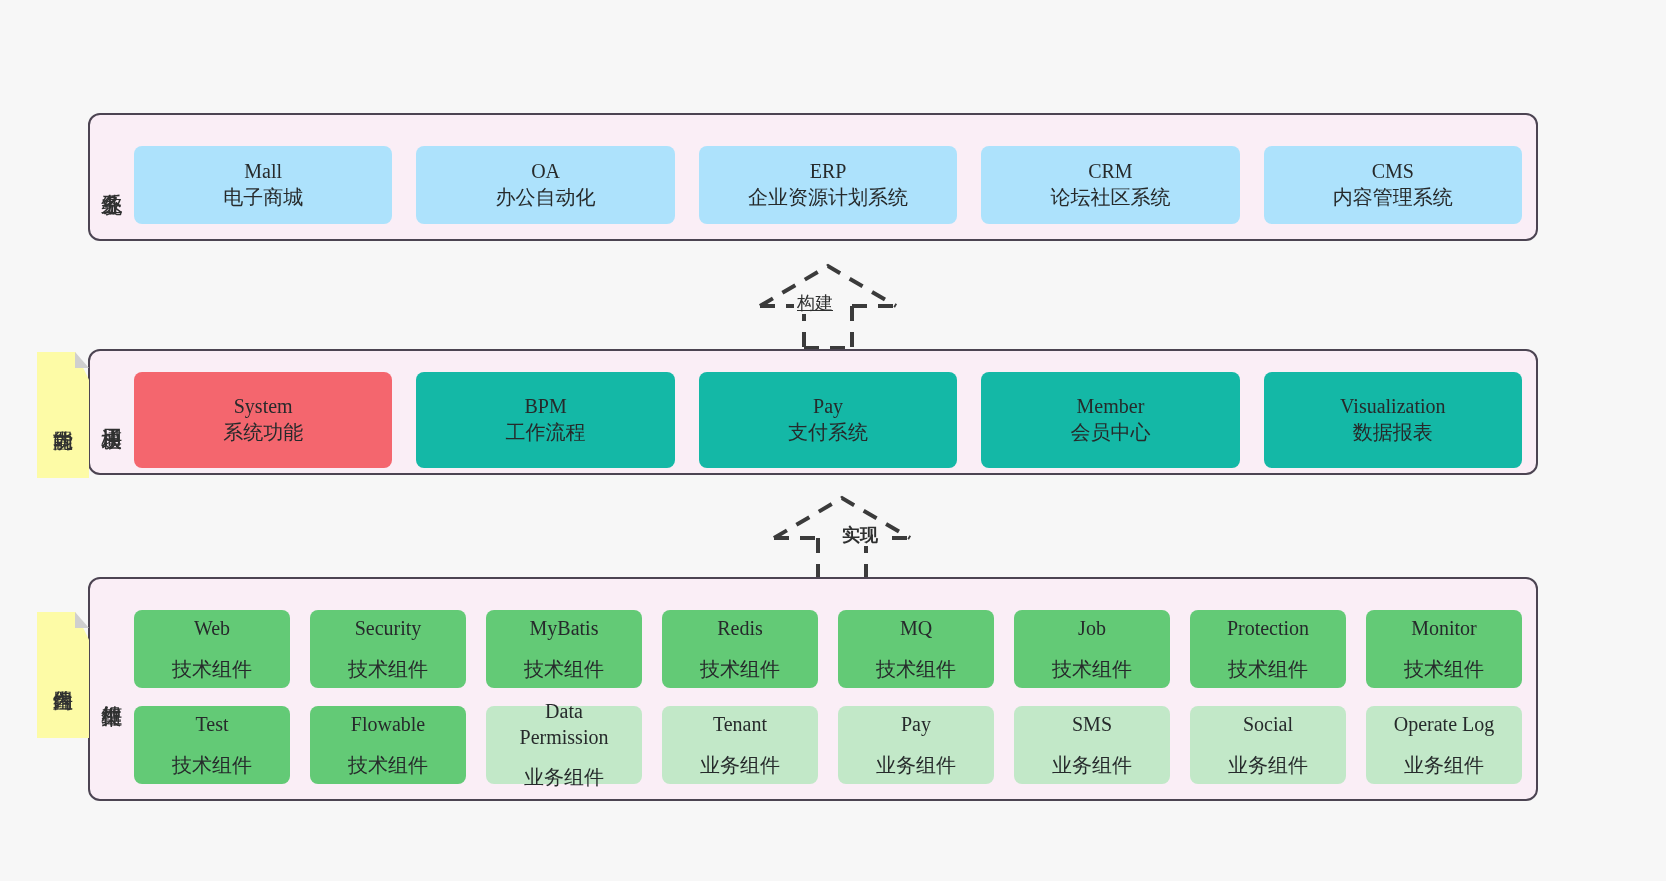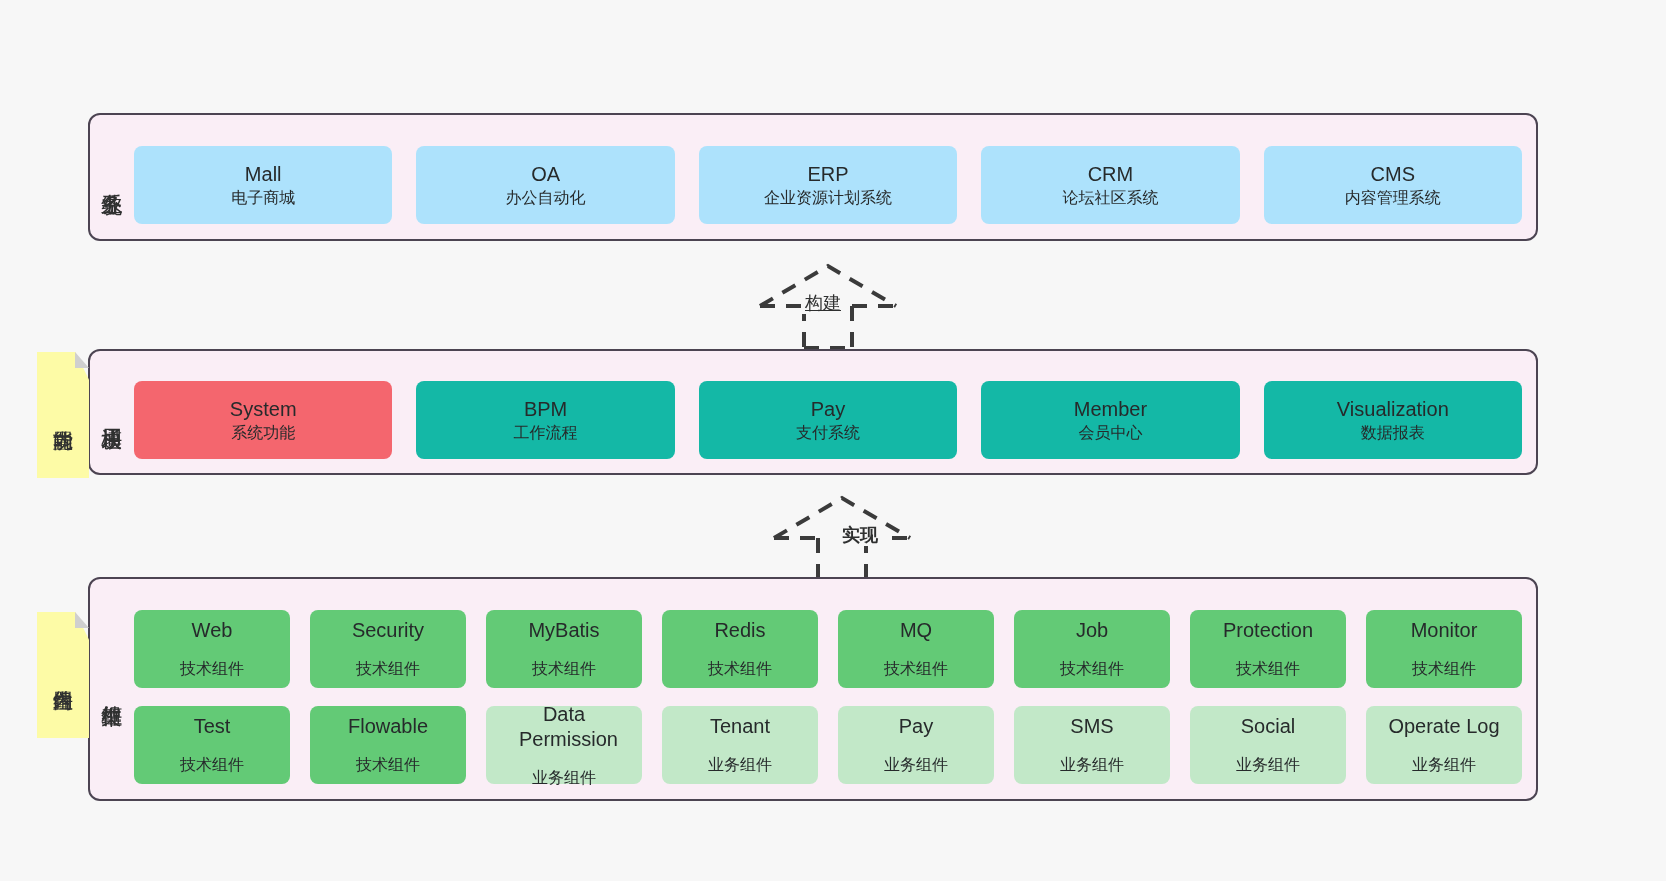--- a/index.html
+++ b/index.html
@@ -45,20 +45,21 @@
     white-space: nowrap;
     padding: 4px 0;
   }
   .layer-body {
     flex: 1 1 auto;
     display: flex;
     flex-direction: column;
     justify-content: center;
     gap: 16px;
     padding: 16px 14px 0 0;
+    font-family: Liberation Serif, serif;
   }
   .row {
     display: flex;
     flex-direction: row;
     gap: 24px;
     align-items: stretch;
   }
 
   
   .card {
@@ -72,25 +73,25 @@
     text-align: center;
     color: #262a2b;
     line-height: 1.28;
     padding: 4px 6px;
   }
   .card .c-en {
     font-size: 20px;
     white-space: normal;
   }
   .card .c-cn {
-    font-size: 16px;
+    font-size: 20px;
   }
 
   .h-biz   { height: 78px; }
-  .h-mod   { height: 78px; }
+  .h-mod   { height: 96px; }
   .h-frame { height: 78px; gap: 15px; }
 
   
   .sw-blue       { background: #ade2fc; }
   .sw-red        { background: #f4666e; }
   .sw-pink       { background: #14b8a6; }
   .sw-green      { background: #63ca76; }
   .sw-lightgreen { background: #c2e8c8; }
 
   
@@ -171,21 +172,21 @@
 
   <div class="arrow" style="left:758px; top:262px; width:140px; height:88px;">
     <svg width="140" height="88" viewBox="0 0 140 88" fill="none">
       <path d="M2 44 L70 4 L138 44" stroke="#3b3b3b" stroke-width="4" stroke-dasharray="15 11" fill="none" stroke-linecap="butt"></path>
       <path d="M46 44 L46 86" stroke="#3b3b3b" stroke-width="4" stroke-dasharray="15 11" fill="none"></path>
       <path d="M94 44 L94 86" stroke="#3b3b3b" stroke-width="4" stroke-dasharray="15 11" fill="none"></path>
       <path d="M46 86 L94 86" stroke="#3b3b3b" stroke-width="4" stroke-dasharray="15 11" fill="none"></path>
       <path d="M2 44 L46 44" stroke="#3b3b3b" stroke-width="4" stroke-dasharray="15 11" fill="none"></path>
       <path d="M94 44 L138 44" stroke="#3b3b3b" stroke-width="4" stroke-dasharray="15 11" fill="none"></path>
     </svg>
-    <span class="arrow-label" style="left:44px; top:32px;text-decoration:underline;">构建</span>
+    <span class="arrow-label" style="left:36px; top:32px;text-decoration:underline;">构建</span>
   </div>
 
   <div class="layer" id="layer-module" style="left:88px; top:349px; width:1450px; height:126px;">
     <div class="layer-title">通用模块</div>
     <div class="layer-body">
       <div class="row">
         <div class="card h-mod sw-red">
           <span class="c-en">System</span>
           <span class="c-cn">系统功能</span>
         </div>

